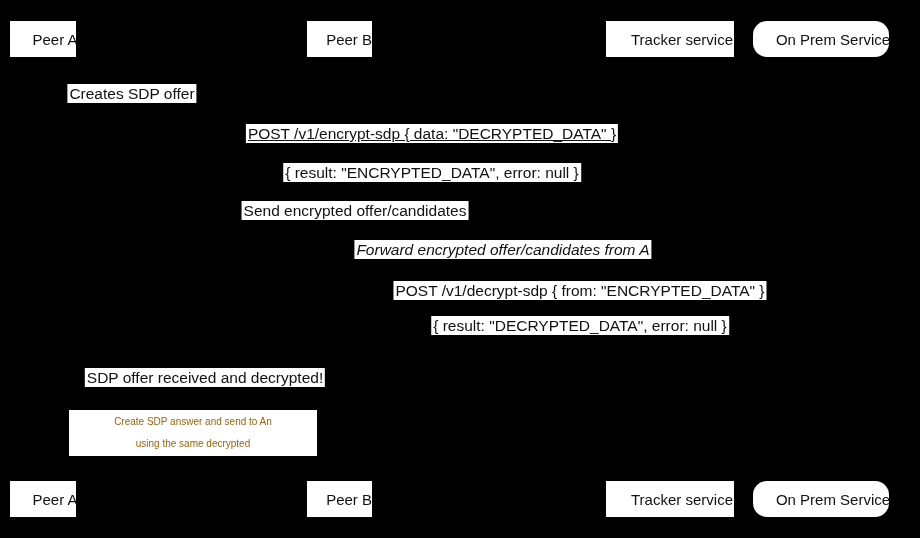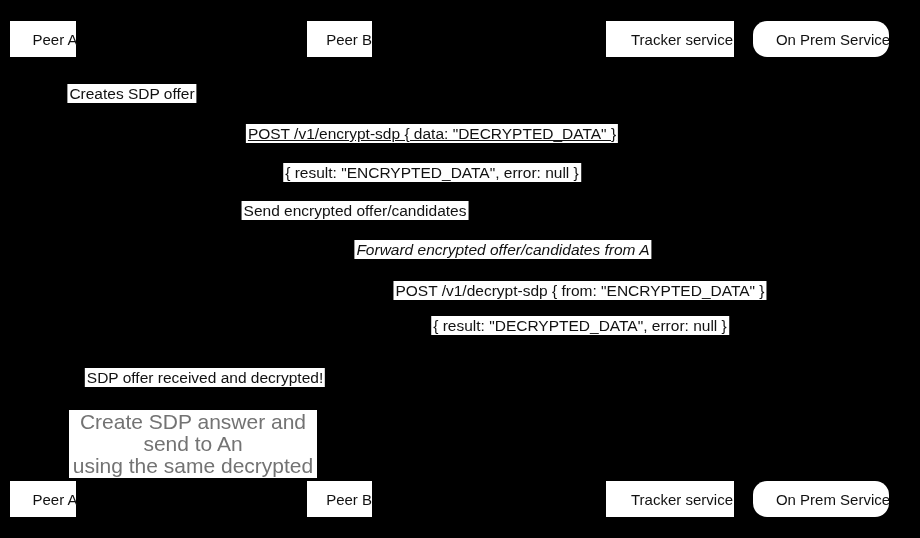--- a/index.html
+++ b/index.html
@@ -40,22 +40,22 @@
     font-size: 15.5px;
     line-height: 19px;
     white-space: nowrap;
     padding: 0 2px;
   }
   .note {
     position: absolute;
     transform: translateX(-50%);
     width: 248px;
     background: #ffffff;
-    color: #737373;
-    font-size: 21px;
+    color: #a16207;
+    font-size: 10px;
     line-height: 22px;
     text-align: center;
     padding: 1px 0;
   }
   .m-creates  { left: 132px; top: 84px; }
   .m-encrypt  { left: 432px; top: 124px; text-decoration: underline; }
   .m-encres   { left: 432px; top: 163px; }
   .m-send     { left: 355px; top: 201px; }
   .m-forward  { left: 503px; top: 240px; font-style: italic; }
   .m-decrypt  { left: 580px; top: 281px; }

